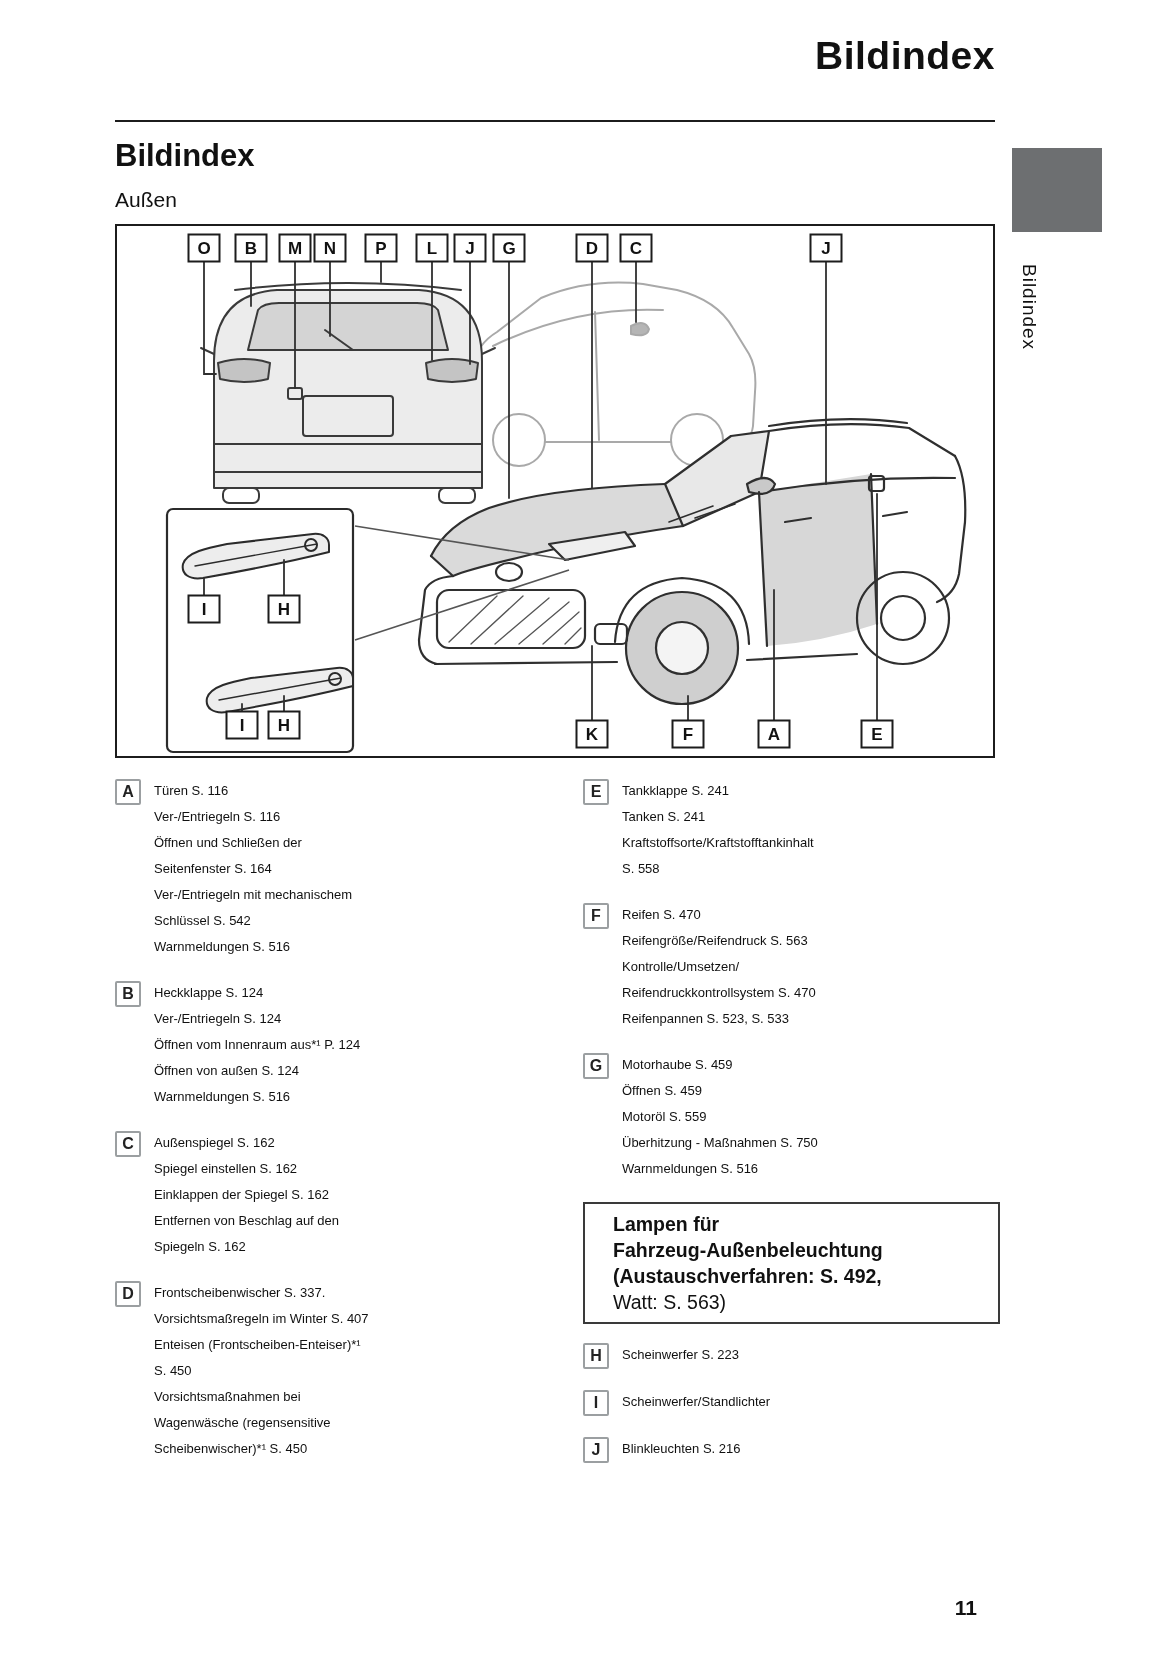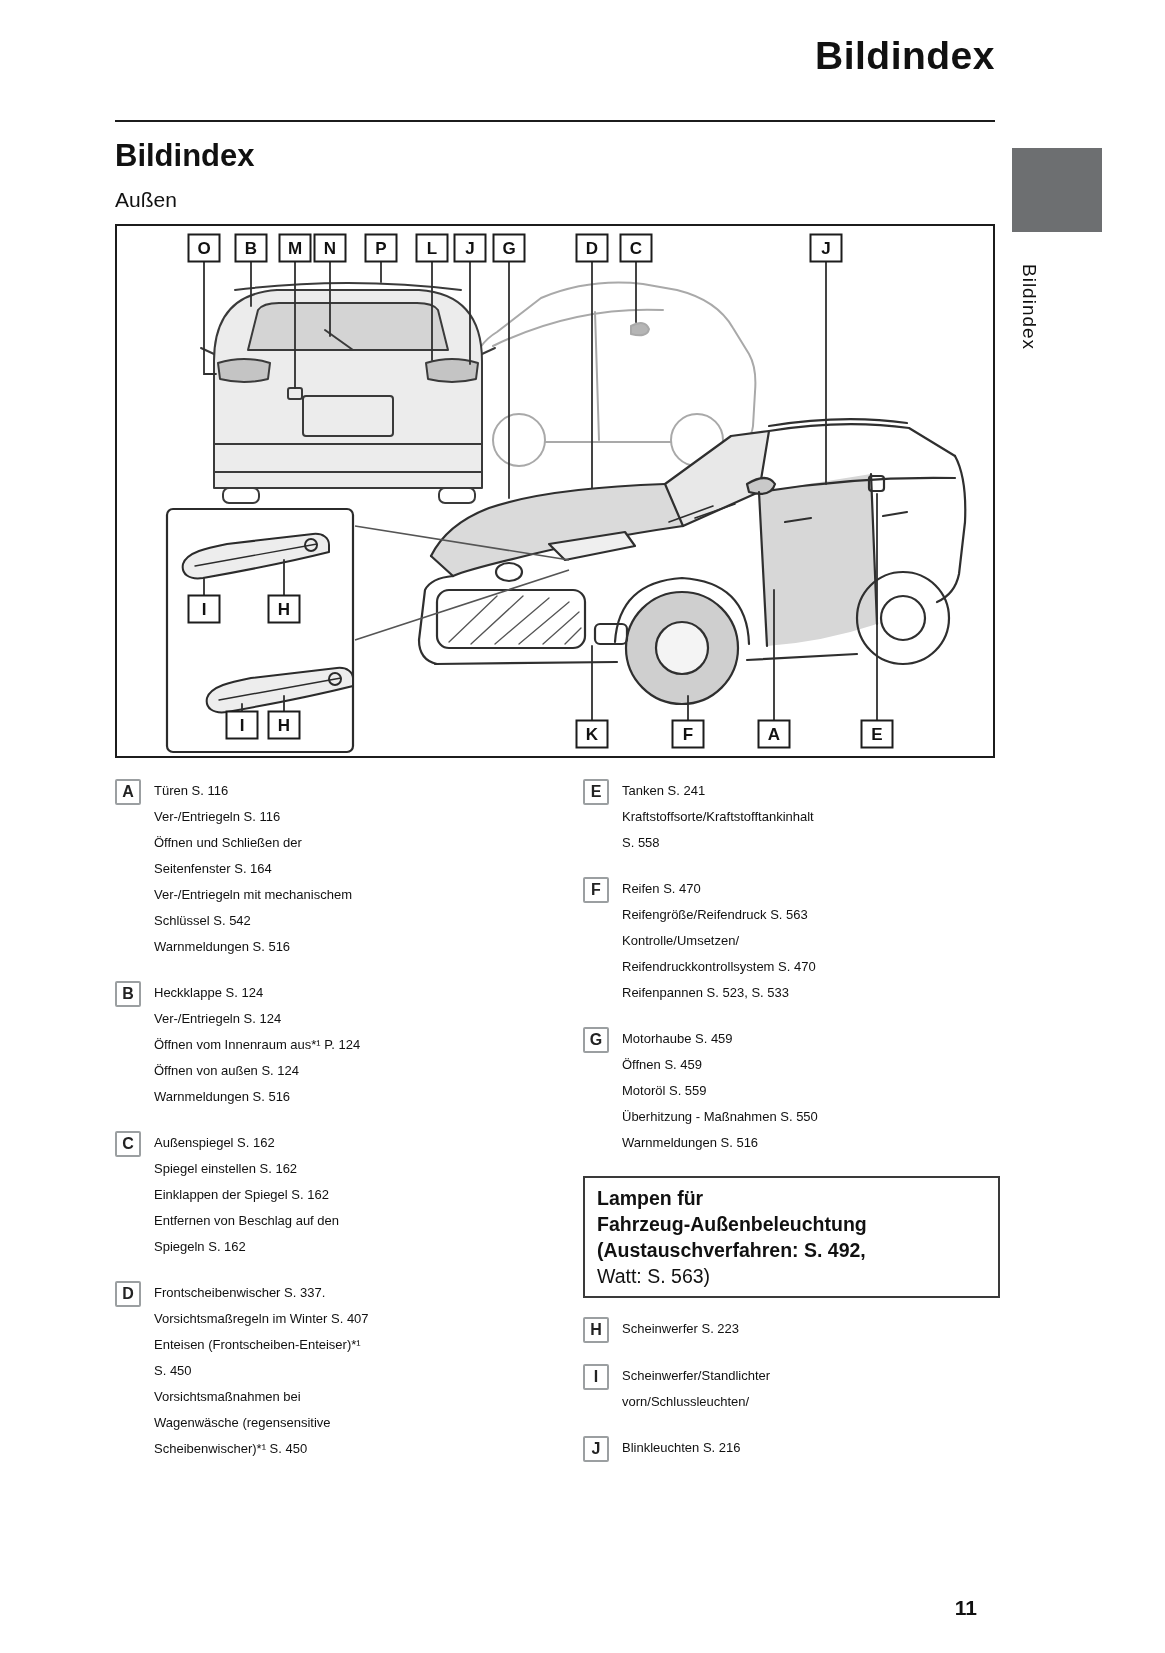--- a/index.html
+++ b/index.html
@@ -31,21 +31,21 @@
   .item { display:flex; gap:13px; margin-bottom:20px; }
   .badge {
     flex:none; width:26px; height:26px; margin-top:1px;
     border:2px solid #9b9fa1; border-radius:2px;
     display:flex; align-items:center; justify-content:center;
     font-size:16px; font-weight:bold; color:#222; background:#fff;
   }
   .lines { flex:1; }
   .line { font-size:13px; line-height:26px; }
   .note {
-    border:2px solid #3a3a3a; padding:7px 12px; margin:2px 0 18px 0;
+    border:2px solid #3a3a3a; padding:7px 28px; margin:2px 0 18px 0;
     font-size:19.5px; line-height:26px; width:100%; background:#fff;
   }
   .note-bold { font-weight:bold; }
   .page-num { position:absolute; top:1596px; right:188px; font-size:21px; font-weight:bold; }
 </style>
 </head>
 <body>
 
 <div class="page">
 
@@ -288,20 +288,21 @@
           <div class="line">Scheibenwischer)*¹ S. 450</div>
         </div>
   </div>
 </div>
 
   <div class="col-right">
     <div id="col-right-top">
   <div class="item">
     <div class="badge">E</div>
     <div class="lines">
+            <div class="line">Tankklappe S. 241</div>
             <div class="line">Tanken S. 241</div>
             <div class="line">Kraftstoffsorte/Kraftstofftankinhalt</div>
             <div class="line">S. 558</div>
           </div>
   </div>
 
   <div class="item">
     <div class="badge">F</div>
     <div class="lines">
             <div class="line">Reifen S. 470</div>
@@ -311,21 +312,21 @@
             <div class="line">Reifenpannen S. 523, S. 533</div>
           </div>
   </div>
 
   <div class="item">
     <div class="badge">G</div>
     <div class="lines">
             <div class="line">Motorhaube S. 459</div>
             <div class="line">Öffnen S. 459</div>
             <div class="line">Motoröl S. 559</div>
-            <div class="line">Überhitzung - Maßnahmen S. 550</div>
+            <div class="line">Überhitzung - Maßnahmen S. 750</div>
             <div class="line">Warnmeldungen S. 516</div>
           </div>
   </div>
 </div>
     <div class="note">
       <div class="note-bold" id="note-bold">
           <div>Lampen für</div>
           <div>Fahrzeug-Außenbeleuchtung</div>
           <div>(Austauschverfahren: S. 492,</div>
         </div>
@@ -336,21 +337,20 @@
     <div class="badge">H</div>
     <div class="lines">
             <div class="line">Scheinwerfer S. 223</div>
           </div>
   </div>
 
   <div class="item">
     <div class="badge">I</div>
     <div class="lines">
             <div class="line">Scheinwerfer/Standlichter</div>
-            <div class="line">vorn/Schlussleuchten/</div>
           </div>
   </div>
 
   <div class="item">
     <div class="badge">J</div>
     <div class="lines">
             <div class="line">Blinkleuchten S. 216</div>
           </div>
   </div>
 </div>

